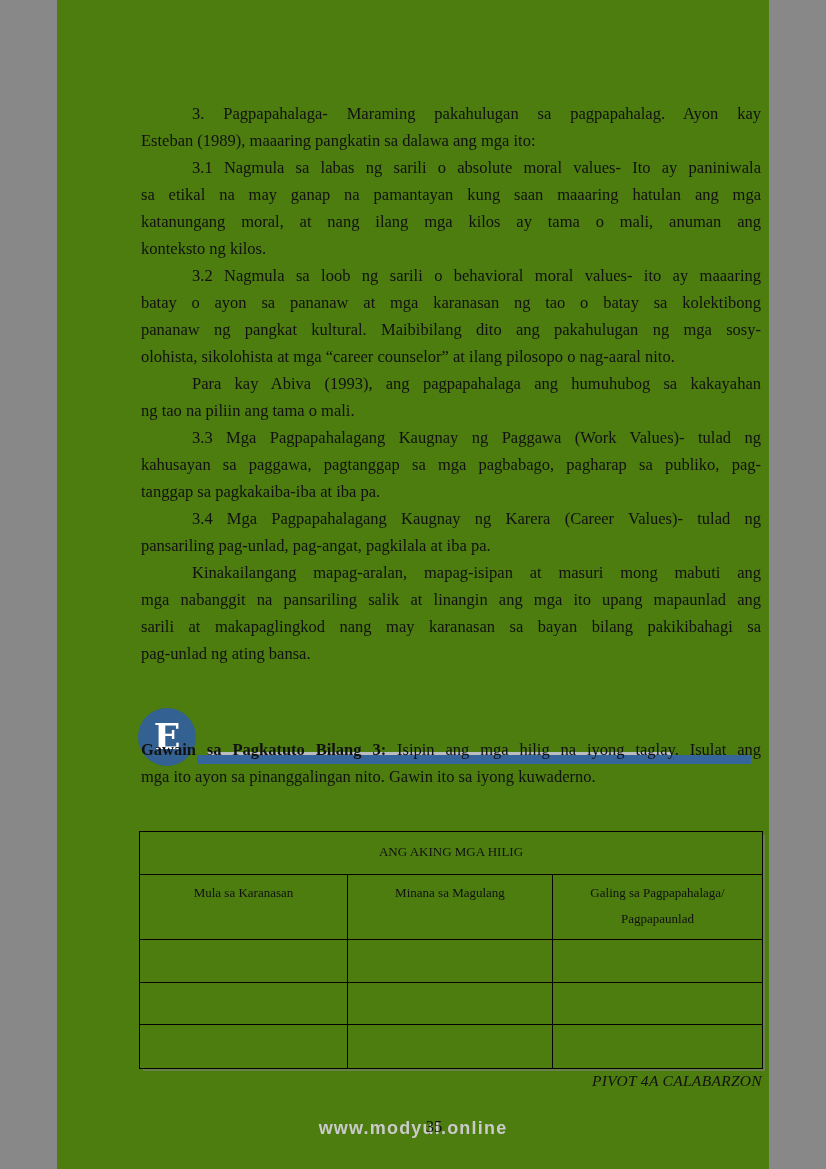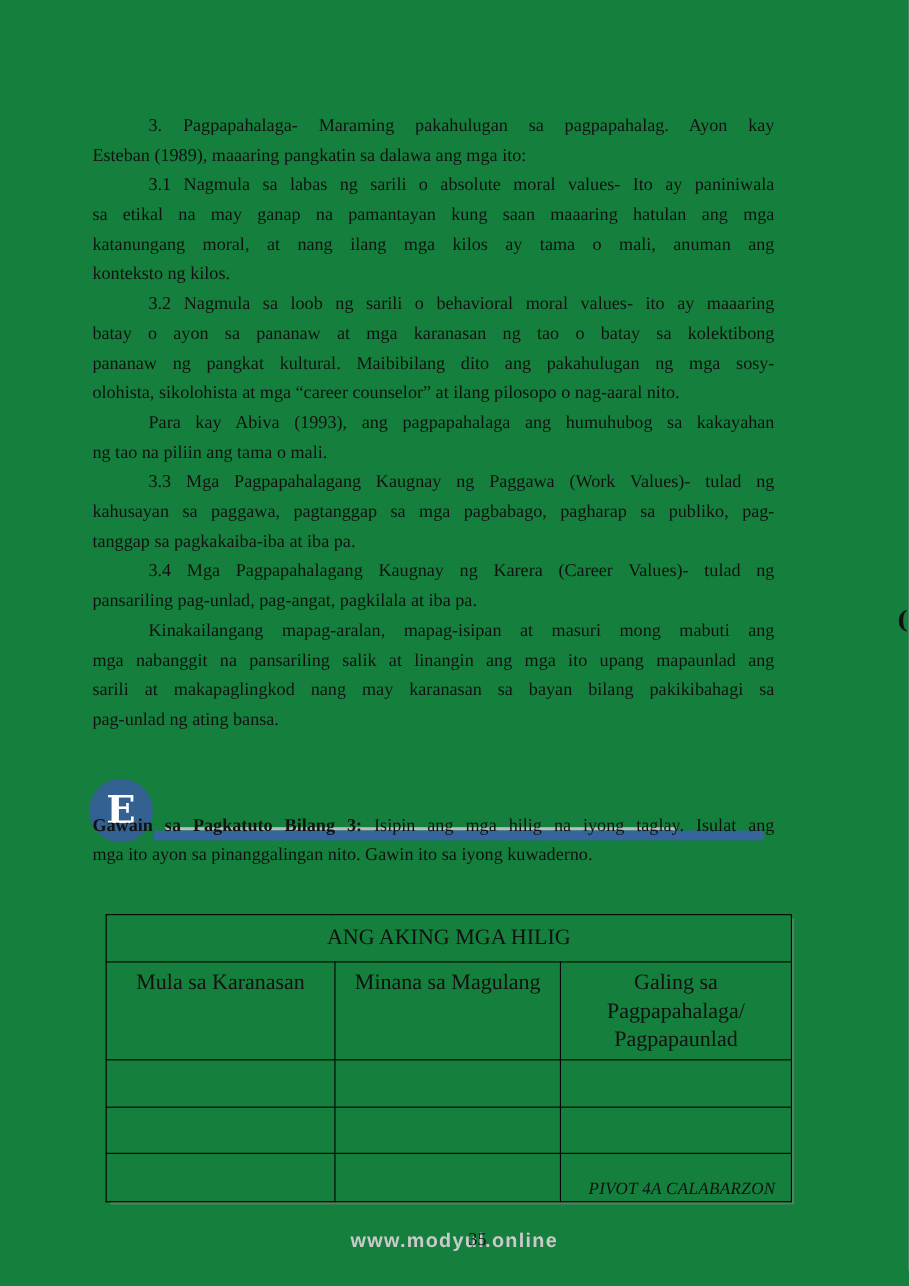--- a/index.html
+++ b/index.html
@@ -1,22 +1,22 @@
 <!DOCTYPE html>
 <html><head>
 <meta charset="utf-8">
 <style>
   * { margin: 0; padding: 0; box-sizing: content-box; }
   html, body { background: #888; }
   .page {
     position: relative;
-    width: 826px;
+    width: 712px;
     height: 1169px;
     margin: 0 auto;
-    background: #15803d;
+    background: #4d7c0f;
     font-family: "Liberation Serif", serif;
     color: #111;
     overflow: hidden;
   }
   
   .body-text {
     position: absolute;
     left: 84px; top: 100px; width: 620px;
     font-size: 16.5px; line-height: 27px;
   }
@@ -47,23 +47,23 @@
 
   
   .activity {
     position: absolute; left: 84px; top: 736px; width: 620px;
     font-size: 16.5px; line-height: 27px;
   }
   .activity b { font-weight: bold; }
 
   
   .hilig-table {
-    position: absolute; left: 96px; top: 831px;
+    position: absolute; left: 82px; top: 831px;
     width: 623px; border-collapse: collapse;
-    font-size: 20px; line-height: 26px;
+    font-size: 13px; line-height: 26px;
     table-layout: fixed;
     box-shadow: 3px 3px 0 -1px rgba(130,130,130,0.55);
     font-family: Liberation Serif, serif;
   }
   .hilig-table td {
     border: 1.5px solid #000;
     vertical-align: top; text-align: center;
     padding: 5px 8px;
   }
   .hilig-table td.title-cell { height: 30px; padding-top: 7px; }

